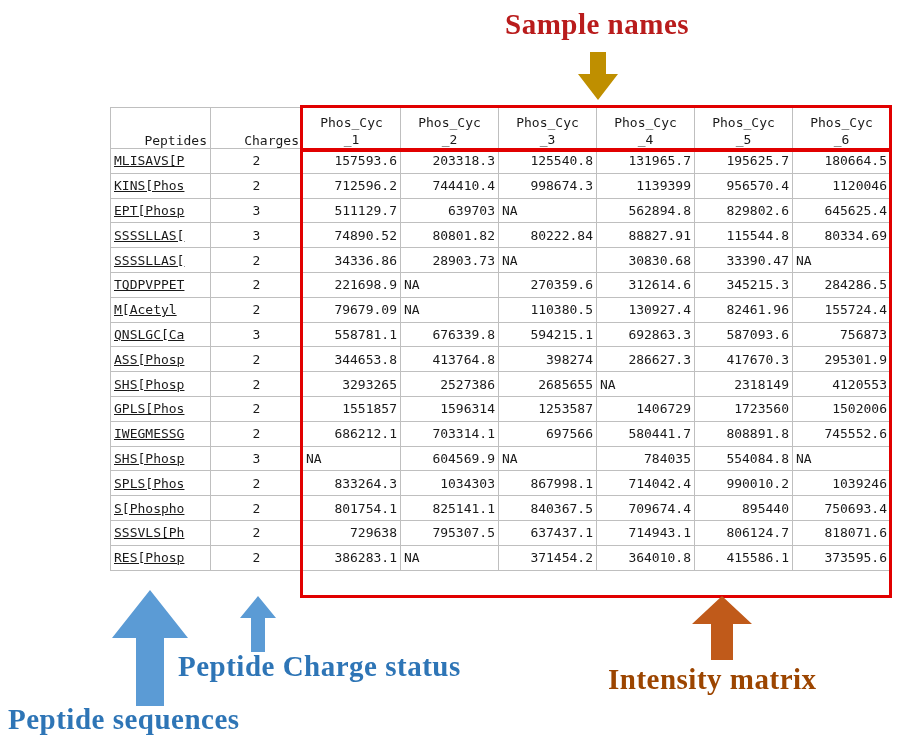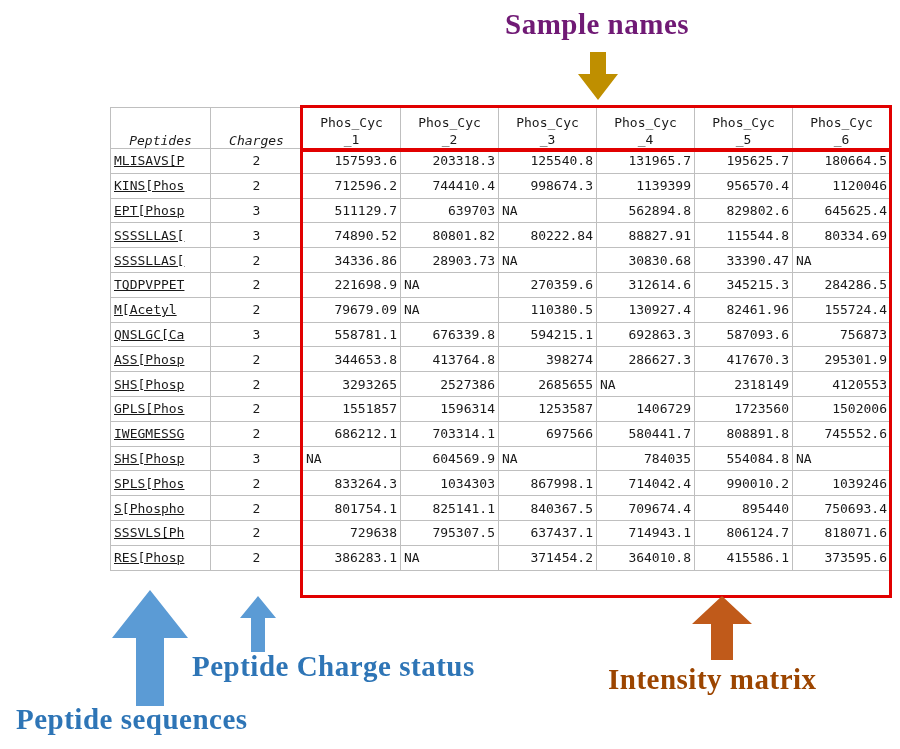--- a/index.html
+++ b/index.html
@@ -15,23 +15,23 @@
 
   
   .ann-label {
     position: absolute;
     font-weight: bold;
     font-size: 29px;
     letter-spacing: 0.5px;
     white-space: nowrap;
     font-family: "Liberation Serif", serif;
   }
-  .lbl-sample    { left: 505px; top: 8px;   color: #701a75; }
-  .lbl-charge    { left: 192px; top: 650px; color: #2E75B6; }
-  .lbl-sequence  { left: 8px;   top: 703px; color: #2E75B6; margin-left: 8px; }
+  .lbl-sample    { left: 505px; top: 8px;   color: #b91c1c; }
+  .lbl-charge    { left: 178px; top: 650px; color: #2E75B6; }
+  .lbl-sequence  { left: 8px;   top: 703px; color: #2E75B6; }
   .lbl-intensity { left: 608px; top: 663px; color: #9C4500; }
 
   
   .arrow { position: absolute; }
   .arr-sample    { left: 578px; top: 52px;  }
   .arr-sequence  { left: 112px; top: 590px; }
   .arr-charge    { left: 240px; top: 596px; }
   .arr-intensity { left: 692px; top: 596px; }
 
   
@@ -55,23 +55,22 @@
     white-space: nowrap;
     overflow: hidden;
     padding: 0 3px;
     color: #1a1a1a;
     background: #ffffff;
   }
   table.sheet thead th { height: 41px; vertical-align: bottom; }
   table.sheet tbody td { height: 24.8px; }
   th.blue-th {
     background: #9DC3E6;
-    text-align: center;
+    text-align: right;
     padding-bottom: 4px;
-    font-style: italic;
   }
   th.pep-th { width: 100px; }
   th.chg-th { width: 92px;  }
   th.sample-th {
     width: 98px;
     background: #FFFF00;
     color: #404040;
     text-align: center;
     line-height: 17px;
     padding-bottom: 2px;

